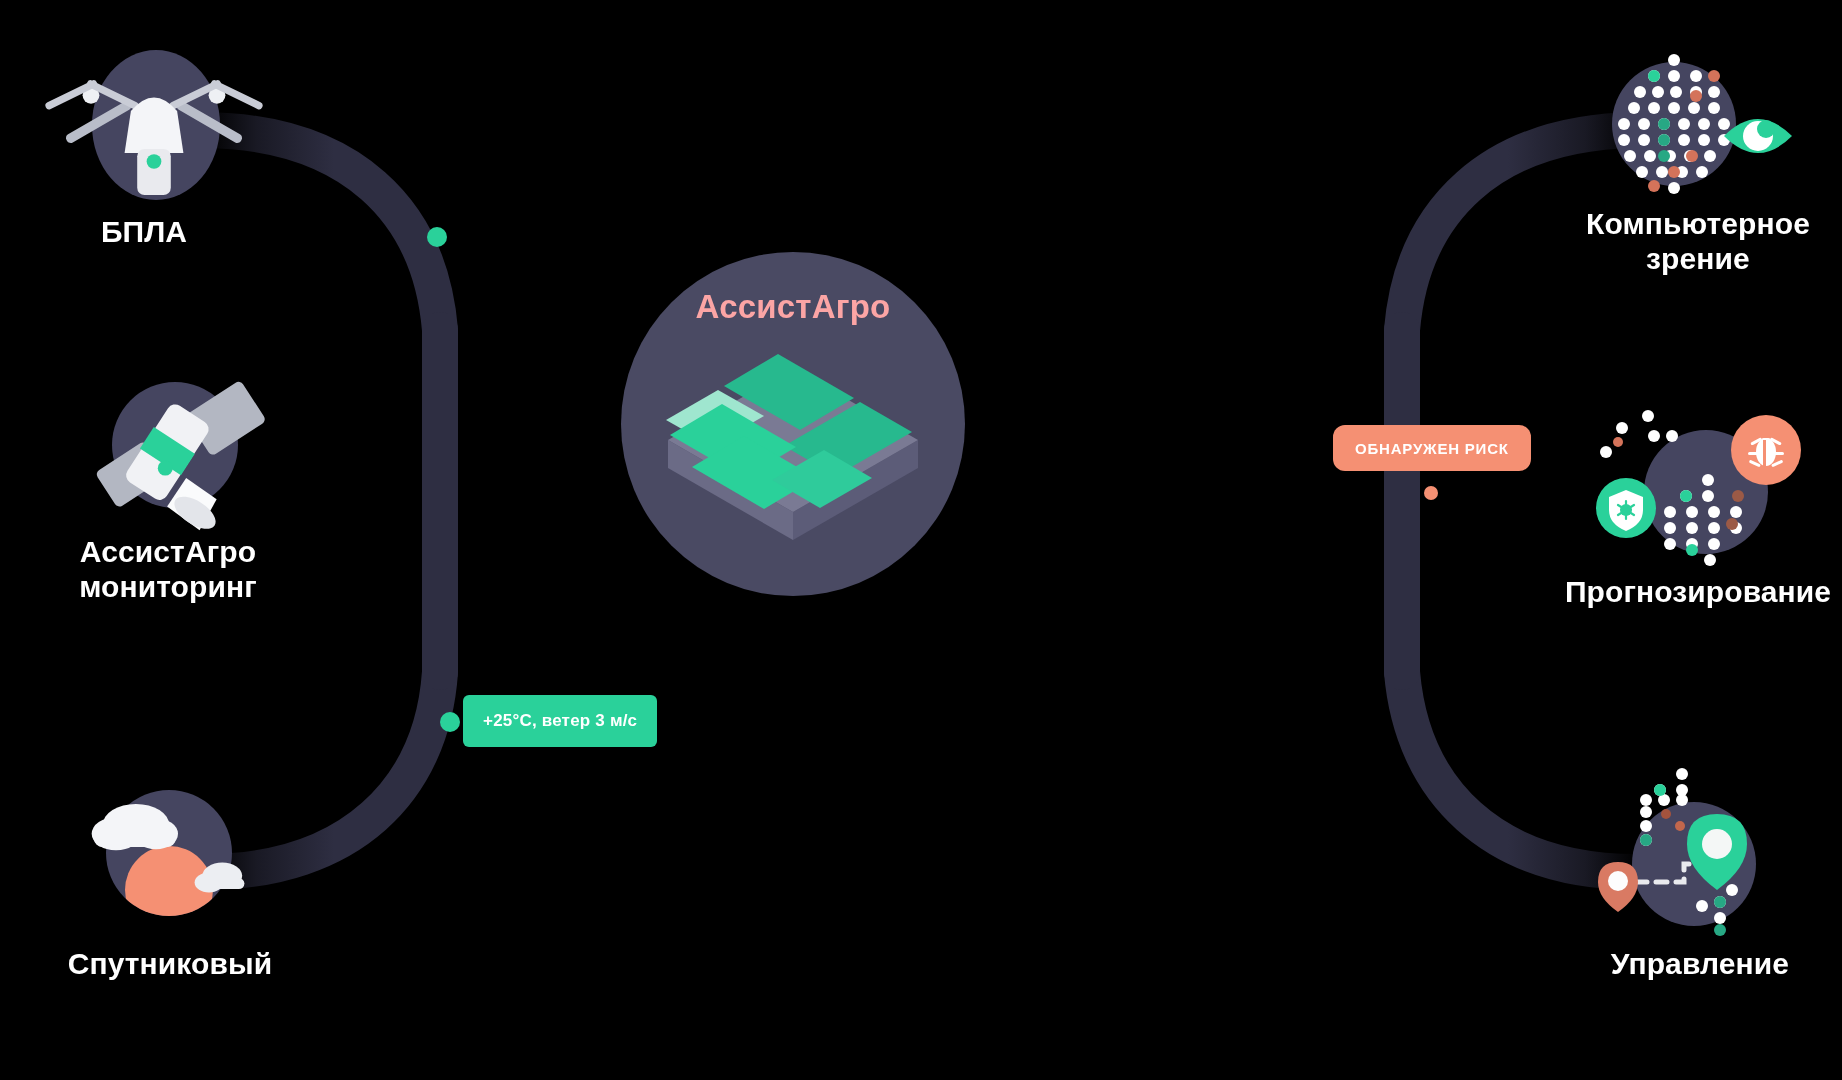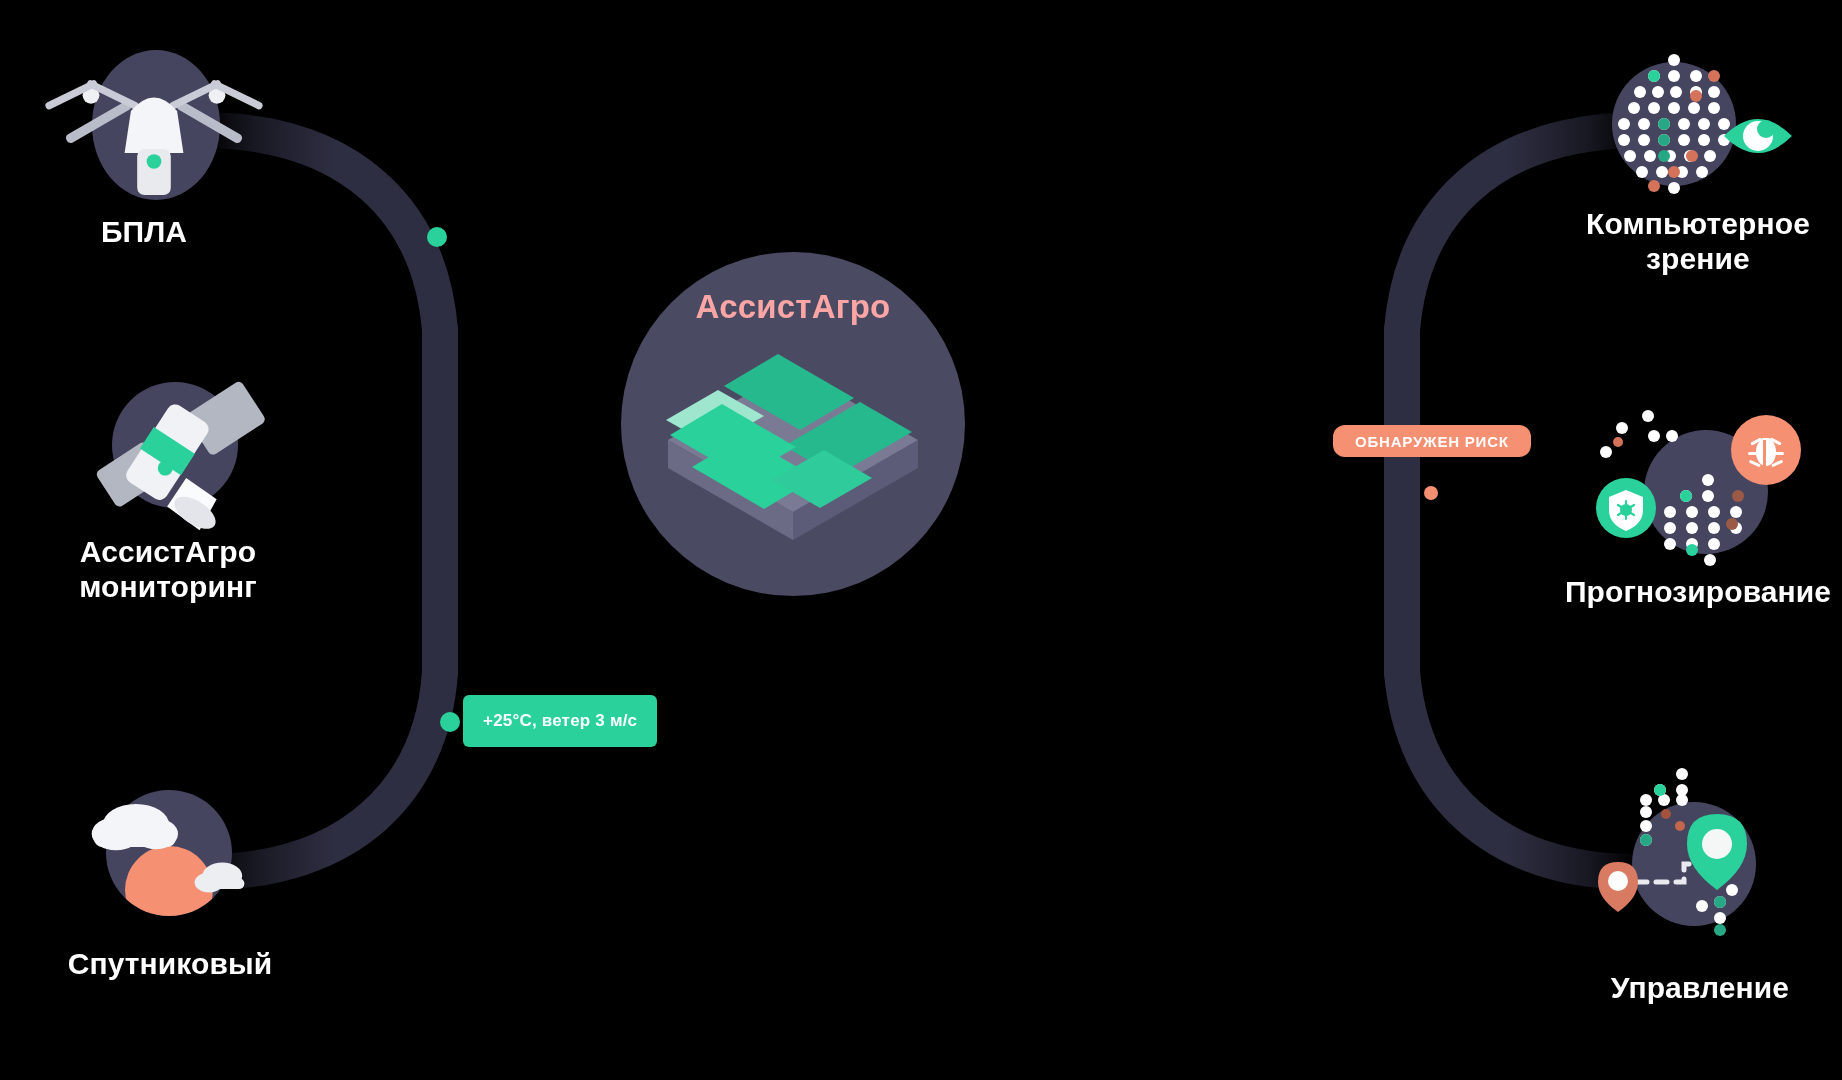--- a/index.html
+++ b/index.html
@@ -121,21 +121,21 @@
 
   #badge-weather {
     left: 463px; top: 695px;
     padding: 0 20px; height: 52px;
     font-size: 17px; font-weight: 700; letter-spacing: .2px; border-radius: 6px;
   }
   #dot-weather { left: 440px; top: 712px; background: #2ad19a; }
 
   #badge-risk {
     left: 1333px; top: 425px;
-    padding: 0 22px; height: 32px;
+    padding: 0 22px; height: 46px;
     font-size: 15px; letter-spacing: .8px;
   }
   #dot-risk {
     left: 1424px; top: 486px;
     width: 14px; height: 14px;
     background: #f59073;
   }
 </style>
 </head>
 <body>
@@ -375,21 +375,21 @@
             <line x1="66" y1="101" x2="66" y2="119"></line>
             <line x1="58" y1="105" x2="74" y2="115"></line>
             <line x1="74" y1="105" x2="58" y2="115"></line>
           </g>
         </g>
       </svg>
     </div>
     <div class="node-label">Прогнозирование</div>
   </div>
 
-  <div class="node" style="left:1562px; top:760px; width:276px;gap:24px;">
+  <div class="node" style="left:1562px; top:760px; width:276px;">
     <div class="node-icon" style="width:276px; height:180px;">
       <svg viewBox="0 0 276 180" style="position:absolute; left:0; top:0; width:276px; height:180px;">
         <circle cx="132" cy="104" r="62" fill="#454560"></circle>
         <g fill="#ffffff">
           <circle cx="120" cy="14" r="6"></circle>
             <circle cx="120" cy="30" r="6"></circle>
           <circle cx="98" cy="30" r="6"></circle>
             <circle cx="84" cy="40" r="6"></circle>
           <circle cx="102" cy="40" r="6"></circle>
             <circle cx="120" cy="40" r="6"></circle>

